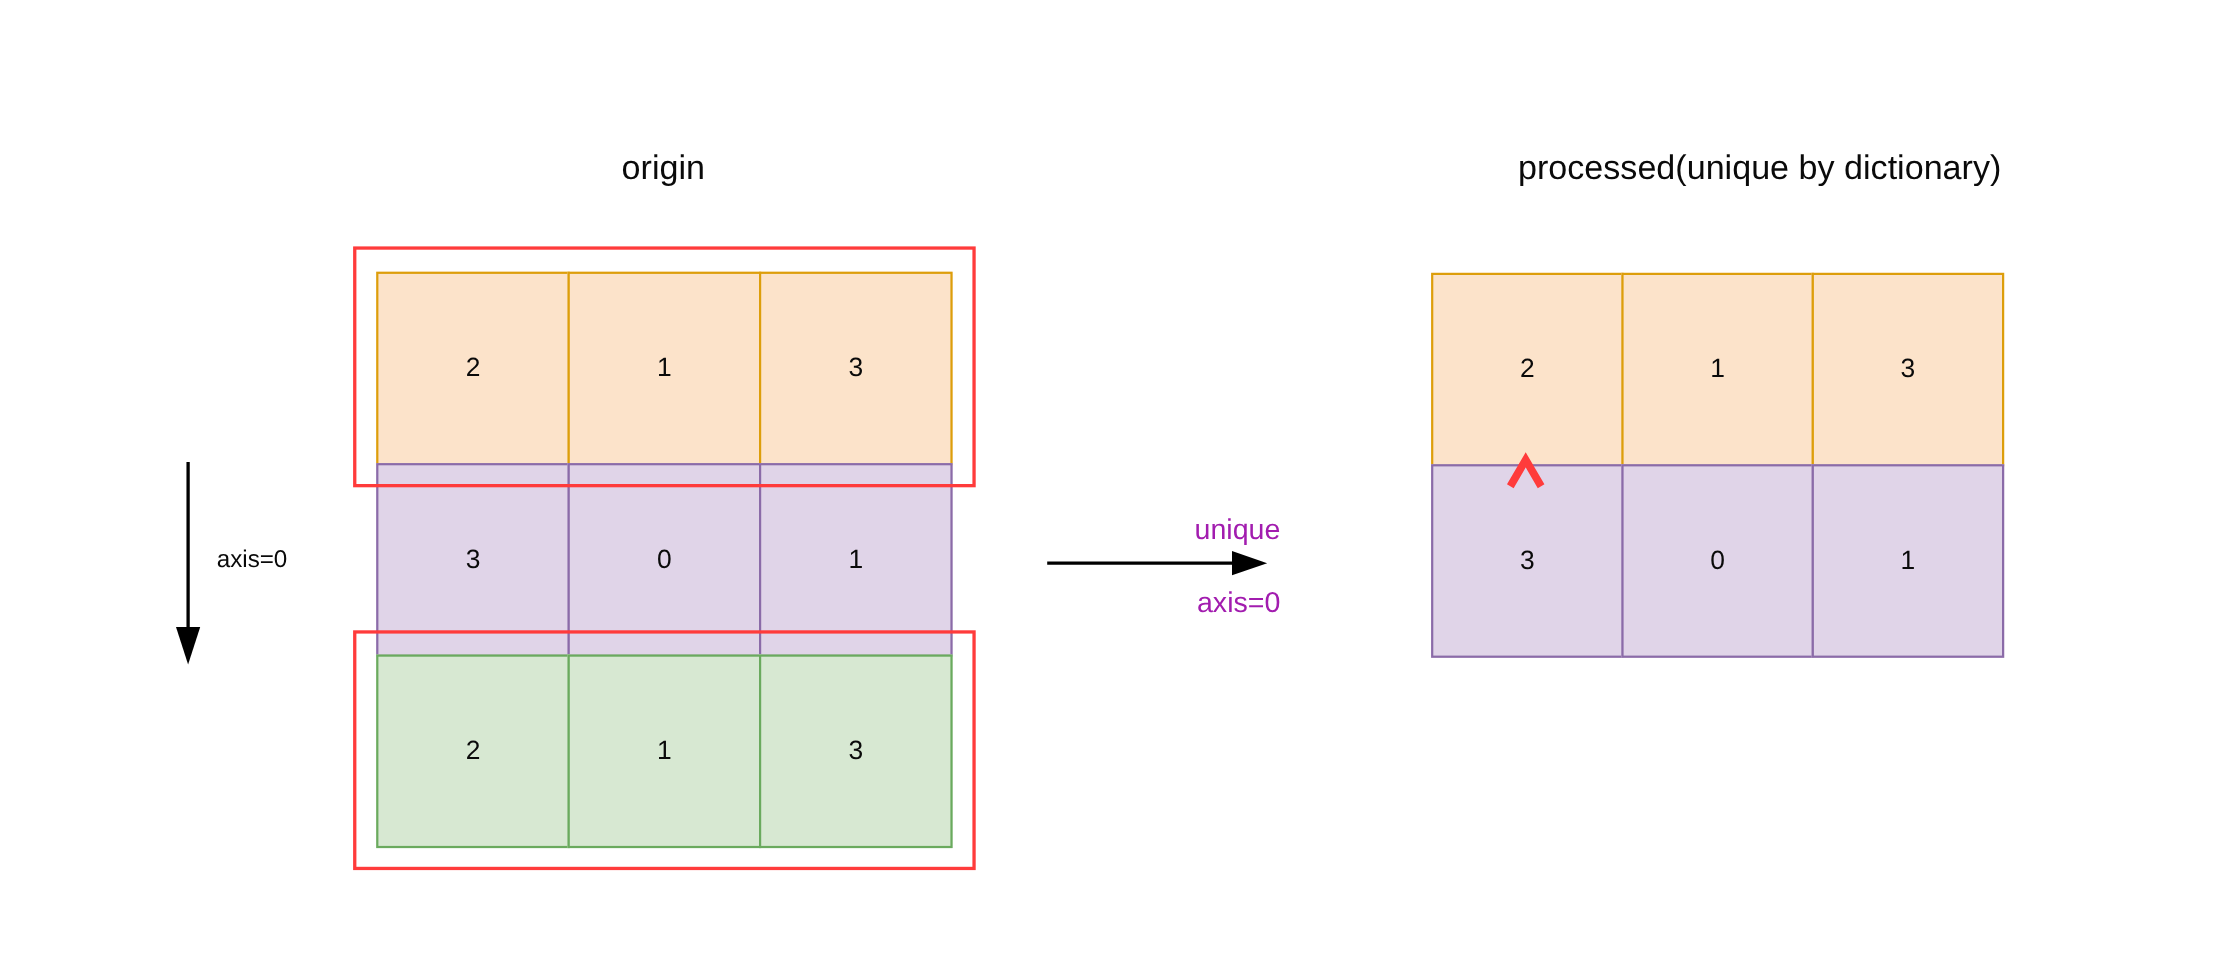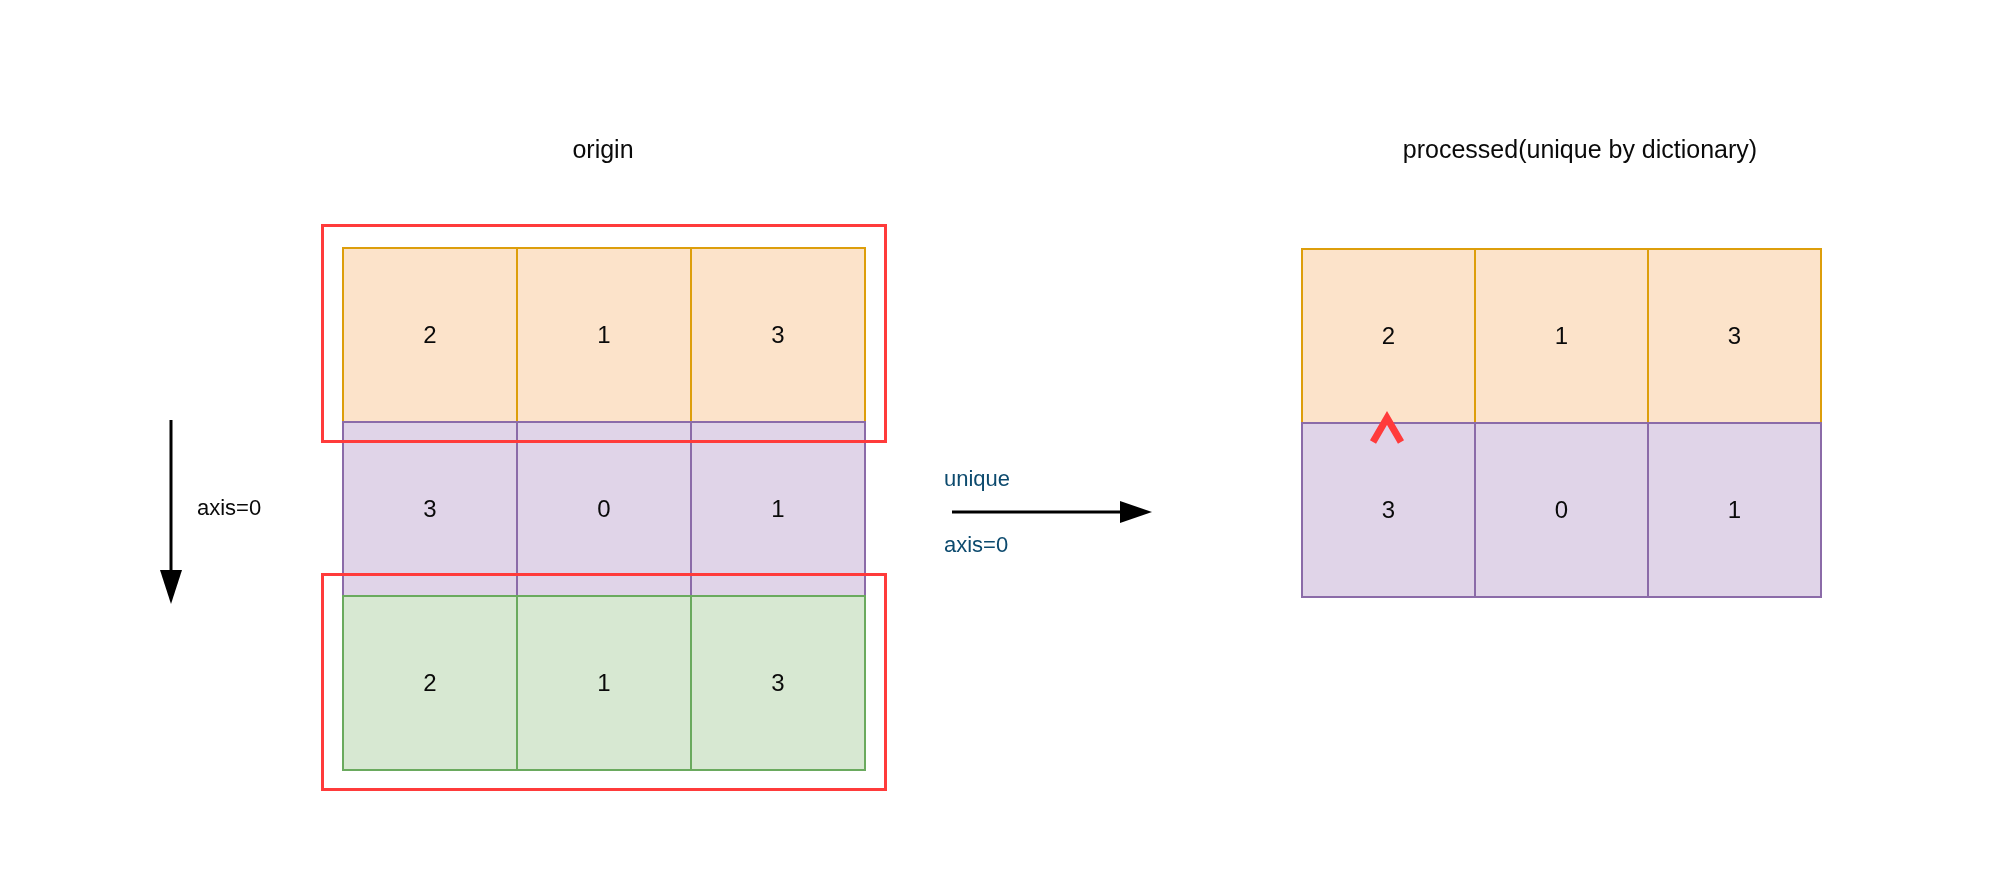--- a/index.html
+++ b/index.html
@@ -16,21 +16,21 @@
     position: relative;
     width: 2013px;
     height: 887px;
     background: #ffffff;
     overflow: hidden;
   }
 
   
   .panel-title {
     position: absolute;
-    font-size: 25px;
+    font-size: 31px;
     font-weight: 400;
     color: #0a0a0a;
     white-space: nowrap;
     text-align: center;
     line-height: 1;
   }
   #title-origin   { left: 403px;  top: 137px; width: 400px; }
   #title-processed{ left: 1380px; top: 137px; width: 400px; }
 
   
@@ -119,24 +119,24 @@
   
   #transform-arrow {
     position: absolute;
     left: 950px;
     top: 494px;
     width: 205px;
     height: 36px;
   }
   .transform-label {
     position: absolute;
-    font-size: 22px;
-    color: #0c4a6e;
+    font-size: 26px;
+    color: #a21caf;
     white-space: nowrap;
-    text-align: left;
+    text-align: right;
     line-height: 1;
     width: 220px;
   }
   #transform-label-top    { left: 944px; top: 468px; }
   #transform-label-bottom { left: 944px; top: 534px; }
 </style>
 </head>
 <body>
 
 <div id="canvas">

